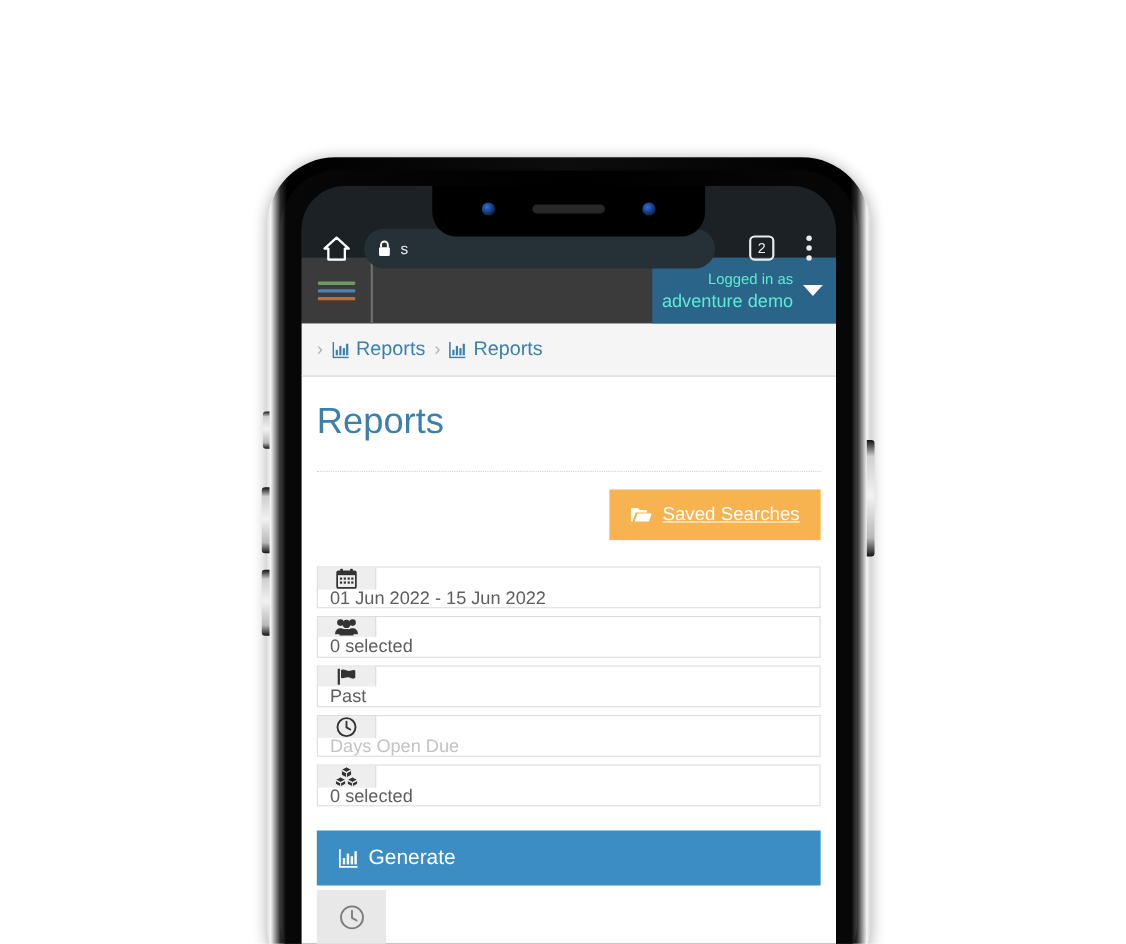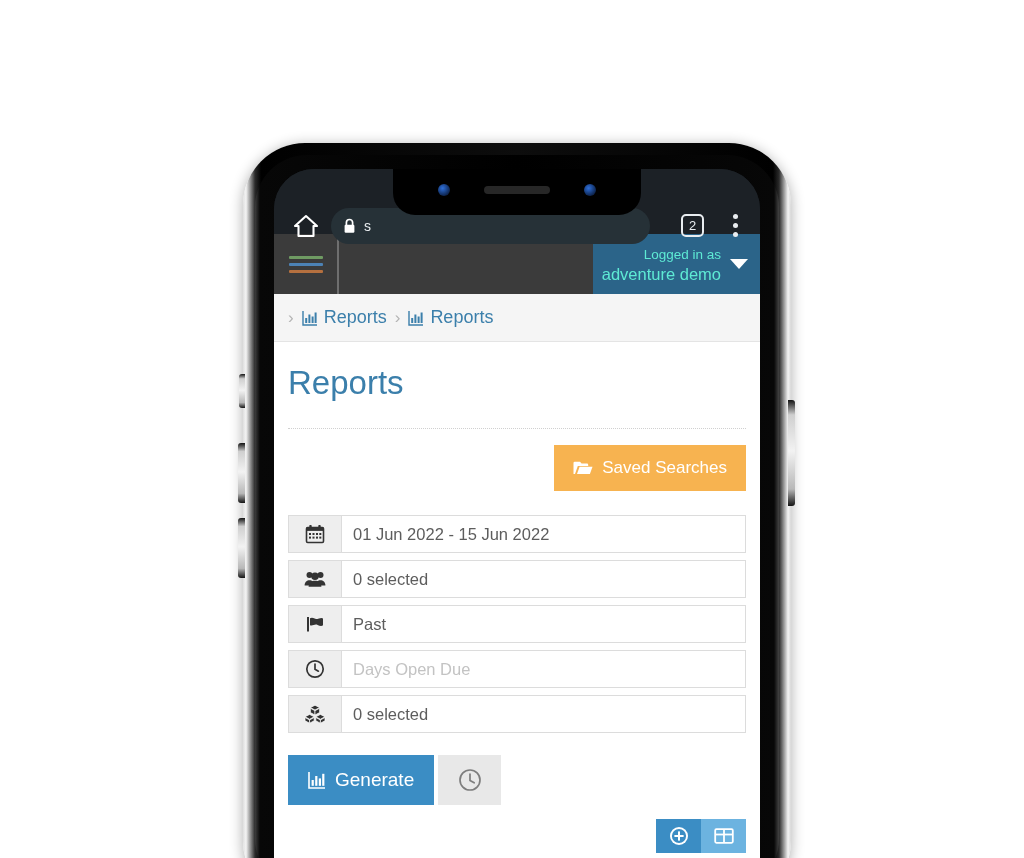--- a/index.html
+++ b/index.html
@@ -249,29 +249,31 @@
     background: #f7b350;
     color: #ffffff;
     border: none;
     font-size: 17px;
     padding: 13px 19px;
     display: inline-flex;
     align-items: center;
     gap: 9px;
     cursor: pointer;
     font-family: "Liberation Sans", sans-serif;
+    text-decoration: underline;
   }
 
   
   .field-list { display: flex; flex-direction: column; gap: 7px; }
   .field {
     display: flex;
     height: 38px;
     border: 1px solid #dcdcdc;
     background: #ffffff;
+    flex-direction: column;
   }
   .field-icon {
     width: 53px;
     flex: 0 0 auto;
     background: #eeeeee;
     border-right: 1px solid #dcdcdc;
     display: flex;
     align-items: center;
     justify-content: center;
   }
@@ -281,21 +283,21 @@
     align-items: center;
     padding-left: 11px;
     font-size: 16.5px;
     color: #5d5d5d;
     overflow: hidden;
     white-space: nowrap;
   }
   .field-value.placeholder { color: #c3c3c3; }
 
   
-  .action-row { display: flex; gap: 4px; margin-top: 22px; }
+  .action-row { display: flex; gap: 4px; margin-top: 22px; flex-direction: column; }
   .generate-btn {
     background: #3b8dc4;
     color: #ffffff;
     border: none;
     font-size: 19px;
     padding: 0 20px;
     height: 50px;
     display: inline-flex;
     align-items: center;
     gap: 9px;

